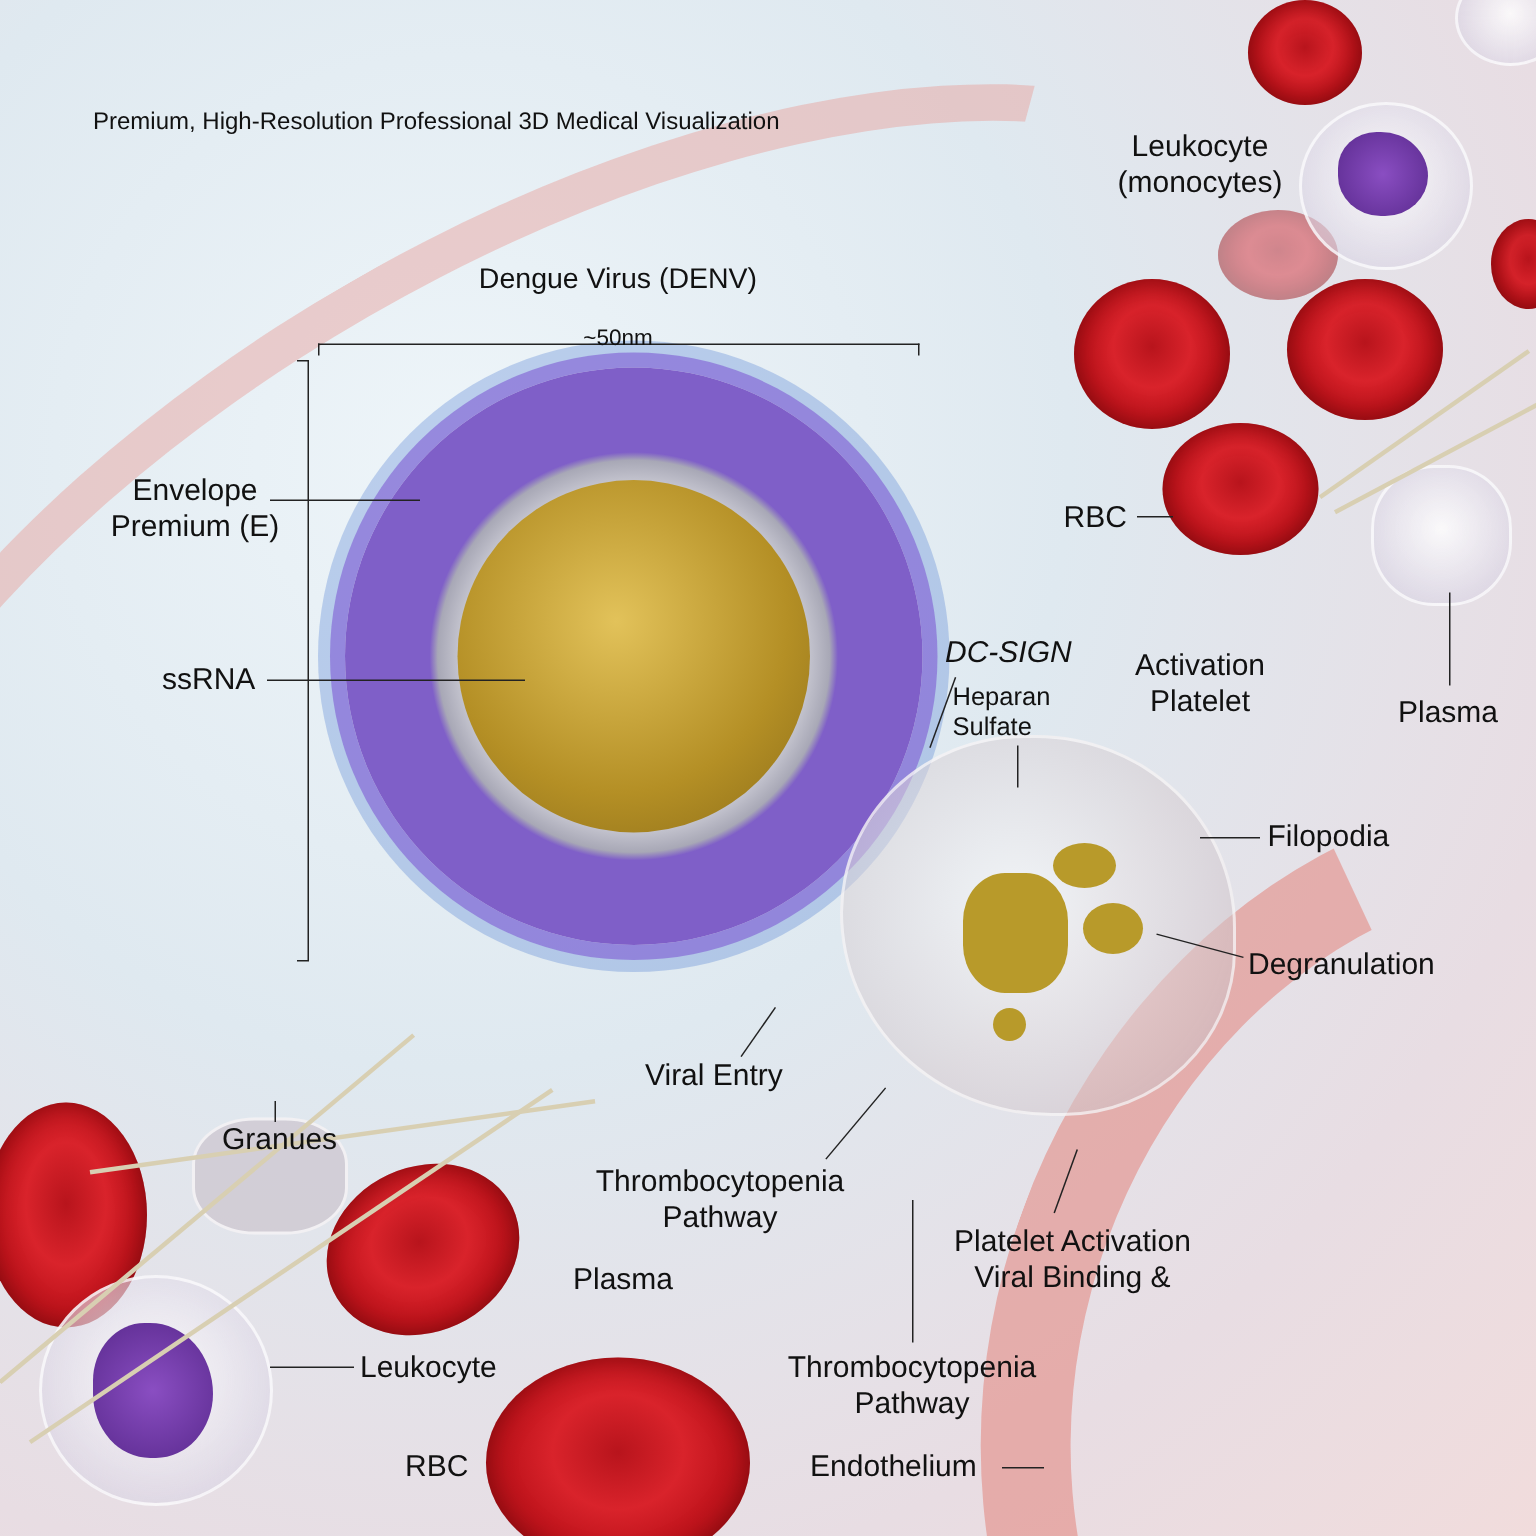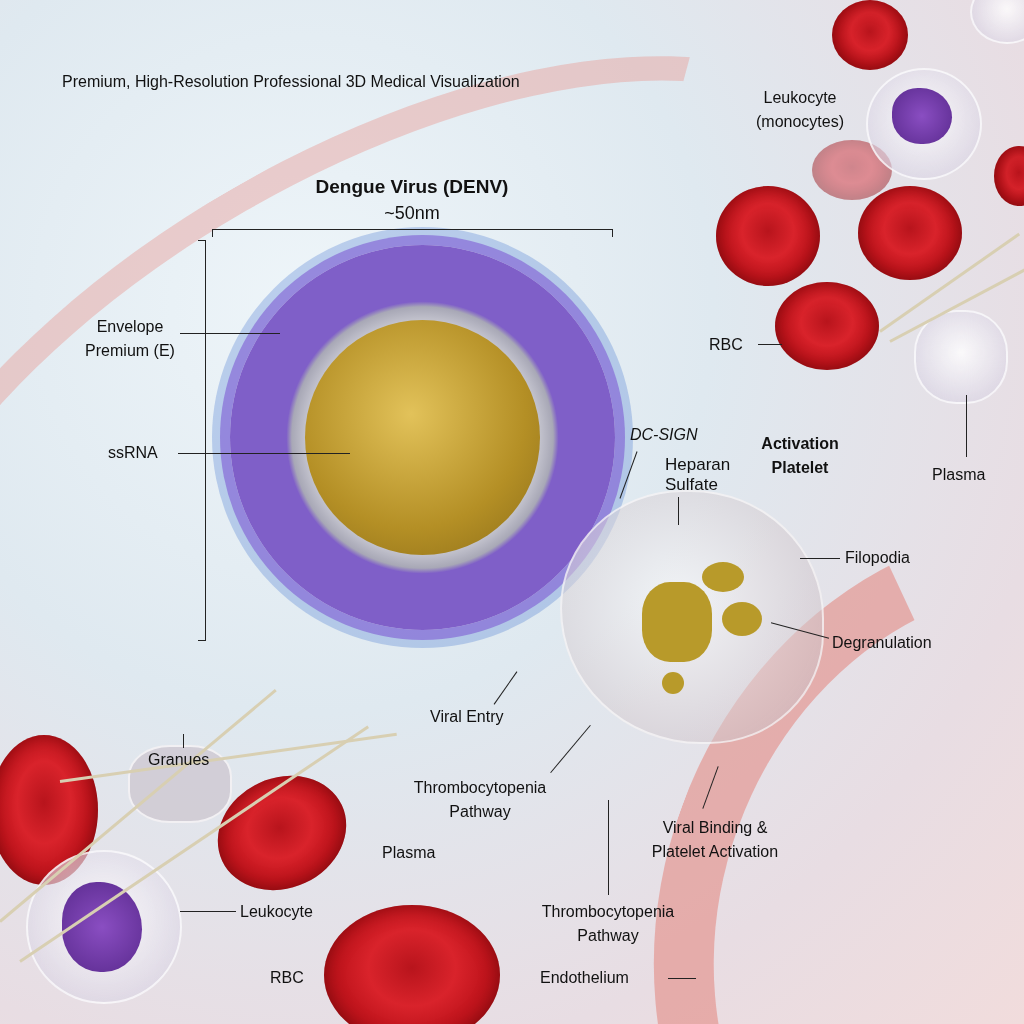--- a/index.html
+++ b/index.html
@@ -3,23 +3,23 @@
 <meta charset="utf-8">
 <style>
   html, body { margin: 0; padding: 0; }
   body {
     width: 1024px; height: 1024px; overflow: hidden; position: relative;
     font-family: "Liberation Sans", "DejaVu Sans", sans-serif;
     background: radial-gradient(ellipse at 30% 30%, #eef5f9 0%, #dfe9f0 40%, #e8dde3 75%, #f1dcdc 100%);
   }
   .stage { position: absolute; inset: 0; }
   .vessel { position: absolute; border-radius: 50%; opacity: 0.85; }
-  .label { position: absolute; color: #111; font-size: 16px; line-height: 24px; white-space: nowrap; }
+  .label { position: absolute; color: #111; font-size: 20px; line-height: 24px; white-space: nowrap; }
   .label.small { font-size: 17px; line-height: 20px; }
-  .label.bold { font-weight: bold; }
+  .label.bold { font-weight: normal; }
   .center { text-align: center; }
   .leader { position: absolute; background: #222; }
   .rbc {
     position: absolute; border-radius: 50%;
     background: radial-gradient(ellipse at 50% 45%, #b8141c 0%, #d9232b 35%, #c0141c 60%, #8e0a10 100%);
     box-shadow: inset 0 0 18px rgba(80,0,0,0.5);
   }
   .rbc.faded { opacity: 0.45; }
   .cell-clear {
     position: absolute; border-radius: 50%;
@@ -93,35 +93,35 @@
   <div class="platelet">
     <div class="gran" style="left:80px; top:90px; width:70px; height:80px; border-radius:40%;"></div>
     <div class="gran" style="left:140px; top:70px; width:42px; height:30px;"></div>
     <div class="gran" style="left:160px; top:110px; width:40px; height:34px;"></div>
     <div class="gran" style="left:100px; top:180px; width:22px; height:22px;"></div>
   </div>
 
   <div class="label small" style="left:62px; top:72px; font-size:16px;">Premium, High-Resolution Professional 3D Medical Visualization</div>
 
   <div class="label bold center" style="left:262px; top:175px; width:300px; font-size:19px;">Dengue Virus (DENV)</div>
-  <div class="label center" style="left:262px; top:201px; width:300px; font-size:18px;">~50nm</div>
+  <div class="label center" style="left:262px; top:214px; width:300px; font-size:15px;">~50nm</div>
 
   <div class="label center" style="left:70px; top:315px; width:120px;">
     <div>Envelope</div>
     <div>Premium (E)</div>
   </div>
   <div class="leader" style="left:180px; top:333px; width:100px; height:1px;"></div>
 
   <div class="label" style="left:108px; top:441px;">ssRNA</div>
   <div class="leader" style="left:178px; top:453px; width:172px; height:1px;"></div>
 
   <div class="label" style="left:630px; top:423px;font-style:italic;">DC-SIGN</div>
   <div class="leader" style="left:628px; top:450px; width:1px; height:50px; transform: rotate(20deg);"></div>
 
-  <div class="label small" style="left:665px; top:455px;">
+  <div class="label small" style="left:635px; top:455px;">
     <div>Heparan</div>
     <div>Sulfate</div>
   </div>
   <div class="leader" style="left:678px; top:497px; width:1px; height:28px;"></div>
 
   <div class="label bold center" style="left:740px; top:432px; width:120px;">
     <div>Activation</div>
     <div>Platelet</div>
   </div>
 
@@ -134,22 +134,22 @@
   <div class="label" style="left:430px; top:705px;text-align:right;">Viral Entry</div>
   <div class="leader" style="left:505px; top:668px; width:1px; height:40px; transform: rotate(35deg);"></div>
 
   <div class="label center" style="left:380px; top:776px; width:200px;">
     <div>Thrombocytopenia</div>
     <div>Pathway</div>
   </div>
   <div class="leader" style="left:570px; top:718px; width:1px; height:62px; transform: rotate(40deg);"></div>
 
   <div class="label center" style="left:615px; top:816px; width:200px;">
+    <div>Platelet Activation</div>
     <div>Viral Binding &amp;</div>
-    <div>Platelet Activation</div>
   </div>
   <div class="leader" style="left:710px; top:765px; width:1px; height:45px; transform: rotate(20deg);"></div>
 
   <div class="label center" style="left:508px; top:900px; width:200px;">
     <div>Thrombocytopenia</div>
     <div>Pathway</div>
   </div>
   <div class="leader" style="left:608px; top:800px; width:1px; height:95px;"></div>
 
   <div class="label" style="left:540px; top:966px;">Endothelium</div>

